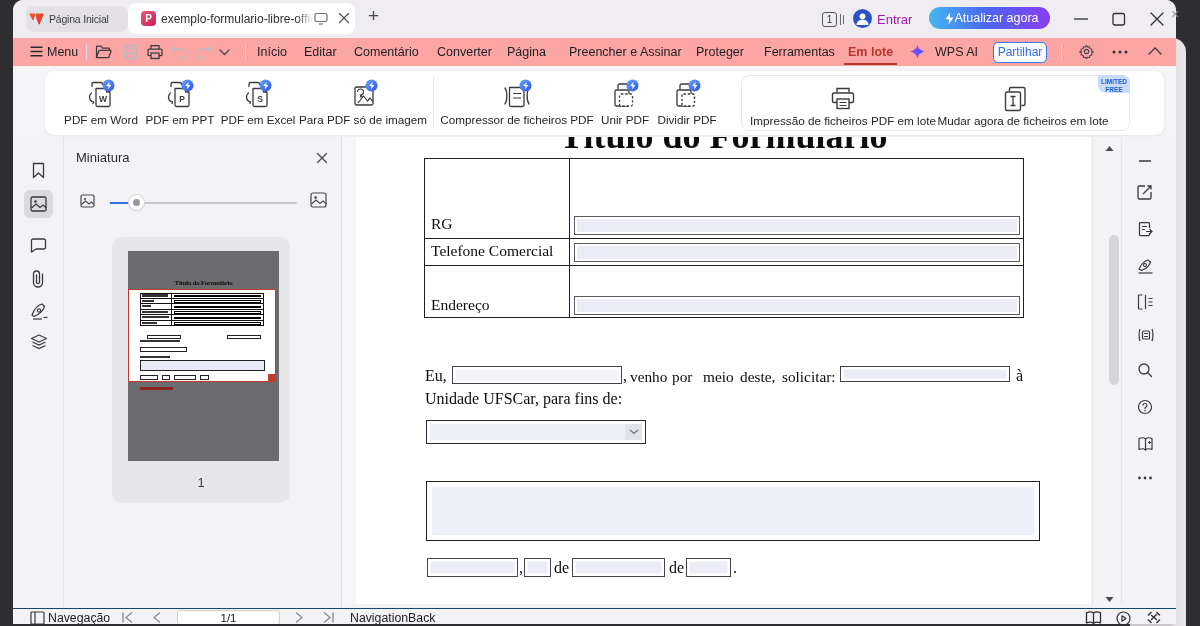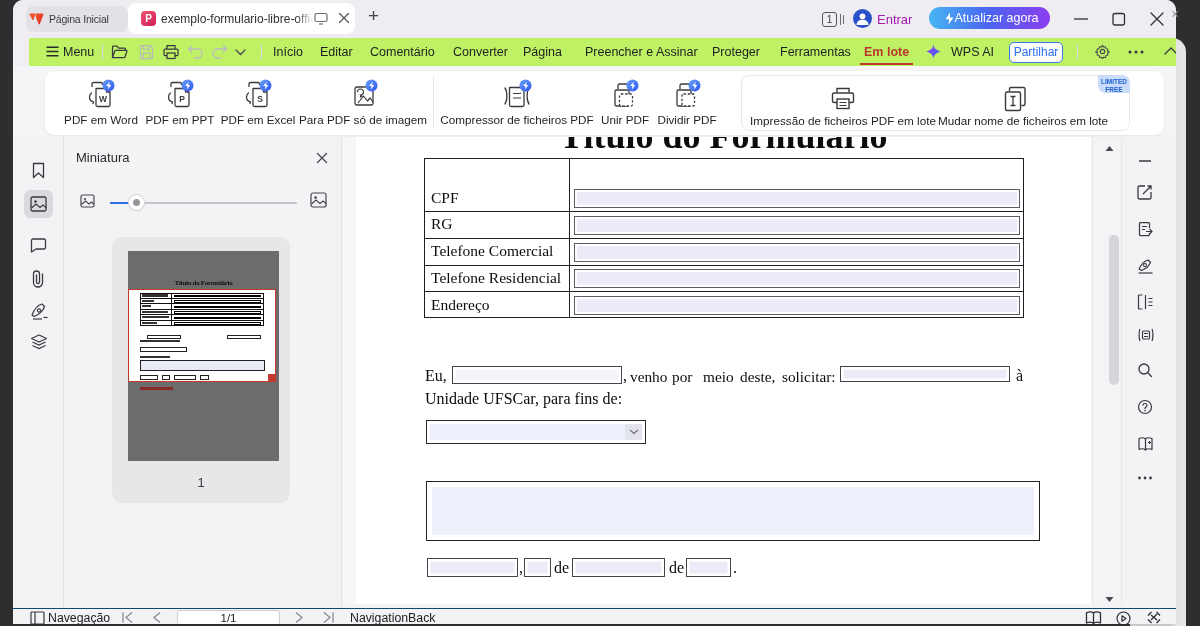--- a/index.html
+++ b/index.html
@@ -21,21 +21,21 @@
 #numbox{position:absolute;left:809px;top:12px;width:15px;height:15px;border:1.2px solid #55555a;border-radius:3px;font-size:10px;color:#3a3a3e;text-align:center;line-height:13px;}
 #numbars{position:absolute;left:827px;top:14px;width:6px;height:11px;border-left:1.6px solid #6a6a70;}
 #numbars:after{content:"";position:absolute;left:2px;top:1px;height:9px;border-left:1.6px solid #6a6a70;}
 #avatar{position:absolute;left:840px;top:9px;width:19px;height:19px;border-radius:50%;background:#2b51c8;}
 #avatar svg{position:absolute;left:0;top:0;}
 #entrar{position:absolute;left:864px;top:12px;font-size:13px;color:#a21caf;}
 #pill{position:absolute;left:916px;top:7px;width:121px;height:22px;border-radius:11px;background:linear-gradient(90deg,#45b6f2,#4a66f0 48%,#8a3df0);color:#fff;font-size:12.5px;line-height:22px;text-align:center;padding-left:14px;}
 #pill svg{position:absolute;left:14px;top:4.5px;}
 .winctl{position:absolute;top:0;width:40px;height:38px;}
 
-#menubar{position:absolute;left:16px;top:38px;width:100%;height:28px;background:#bef264;}
+#menubar{position:absolute;left:0;top:38px;width:100%;height:28px;background:#fca5a5;}
 .mitem{position:absolute;top:7px;font-size:12.5px;color:#1f1f22;white-space:nowrap;}
 .msep{position:absolute;top:6px;width:1px;height:16px;background:#dcdbdf;}
 #emlote{font-weight:bold;color:#b9382d;}
 #emlote:after{content:"";position:absolute;left:-4px;right:-4px;bottom:-6px;height:2.5px;background:#b9382d;}
 #partilhar{position:absolute;left:980px;top:4px;width:54px;height:21px;border:1.2px solid #3b78ee;border-radius:5px;color:#2e6ff0;font-size:12px;text-align:center;line-height:19px;background:#fdfdfe;}
 
 #toolband{position:absolute;left:0;top:66px;width:100%;height:71px;background:#f5f4f7;}
 #toolcard{position:absolute;left:32px;top:5px;width:1119px;height:64px;background:#fff;border-radius:9px;box-shadow:0 1px 3px rgba(40,40,60,.08);}
 .titem{position:absolute;top:8px;text-align:center;width:0;}
 .titem .lbl{position:absolute;top:34px;left:50%;transform:translateX(-50%);font-size:11.7px;color:#242428;white-space:nowrap;}
@@ -300,45 +300,37 @@
           <path d="M10.5 16.5 h7 M10.5 19.5 h7" stroke="#3a3a3e" stroke-width="1.1"></path>
         </svg>
             <div class="lbl">Impressão de ficheiros PDF em lote</div>
           </div>
         <div class="titem" style="left:281px;top:4px">
             <svg class="ico" style="top:5px;left:-7px" width="30" height="28" viewBox="0 0 30 28">
           <path d="M8.5 6 V4 a1.5 1.5 0 0 1 1.5-1.5 h12.5 A1.5 1.5 0 0 1 24 4 v15 a1.5 1.5 0 0 1-1.5 1.5 h-2" fill="none" stroke="#3a3a3e" stroke-width="1.4"></path>
           <rect x="4.5" y="7" width="15" height="18.5" rx="1.5" fill="#fff" stroke="#3a3a3e" stroke-width="1.4"></rect>
           <path d="M9.5 11.5 h5 M12 11.5 v9 M9.5 20.5 h5" stroke="#3a3a3e" stroke-width="1.3"></path>
         </svg>
-            <div class="lbl">Mudar nome de ficheiros em lote</div>
+            <div class="lbl">Mudar agora de ficheiros em lote</div>
           </div>
       </div>
     </div>
   </div>
 
   <div id="content">
     <div id="docarea"></div>
     <div id="page">
       <div id="dtitle">Título do Formulário</div>
       <div id="dtable">
-        <div class="trow" style="top:26.7px">
-            <div class="lb">CPF</div>
-            <div class="ffield"></div>
-          </div>
         <div class="trow" style="top:53.4px">
             <div class="lb">RG</div>
             <div class="ffield"></div>
           </div>
         <div class="trow" style="top:80.1px">
             <div class="lb">Telefone Comercial</div>
-            <div class="ffield"></div>
-          </div>
-        <div class="trow" style="top:106.8px">
-            <div class="lb">Telefone Residencial</div>
             <div class="ffield"></div>
           </div>
         <div class="trow" style="top:133.5px;border-bottom:none">
             <div class="lb">Endereço</div>
             <div class="ffield"></div>
           </div>
         <div class="tcol"></div>
       </div>
       <div class="dtxt" style="left:69px;top:230px">Eu,</div>
       <div class="dfield" style="left:96px;top:229px;width:170px;height:18px;background:#f4f4fb"></div>

